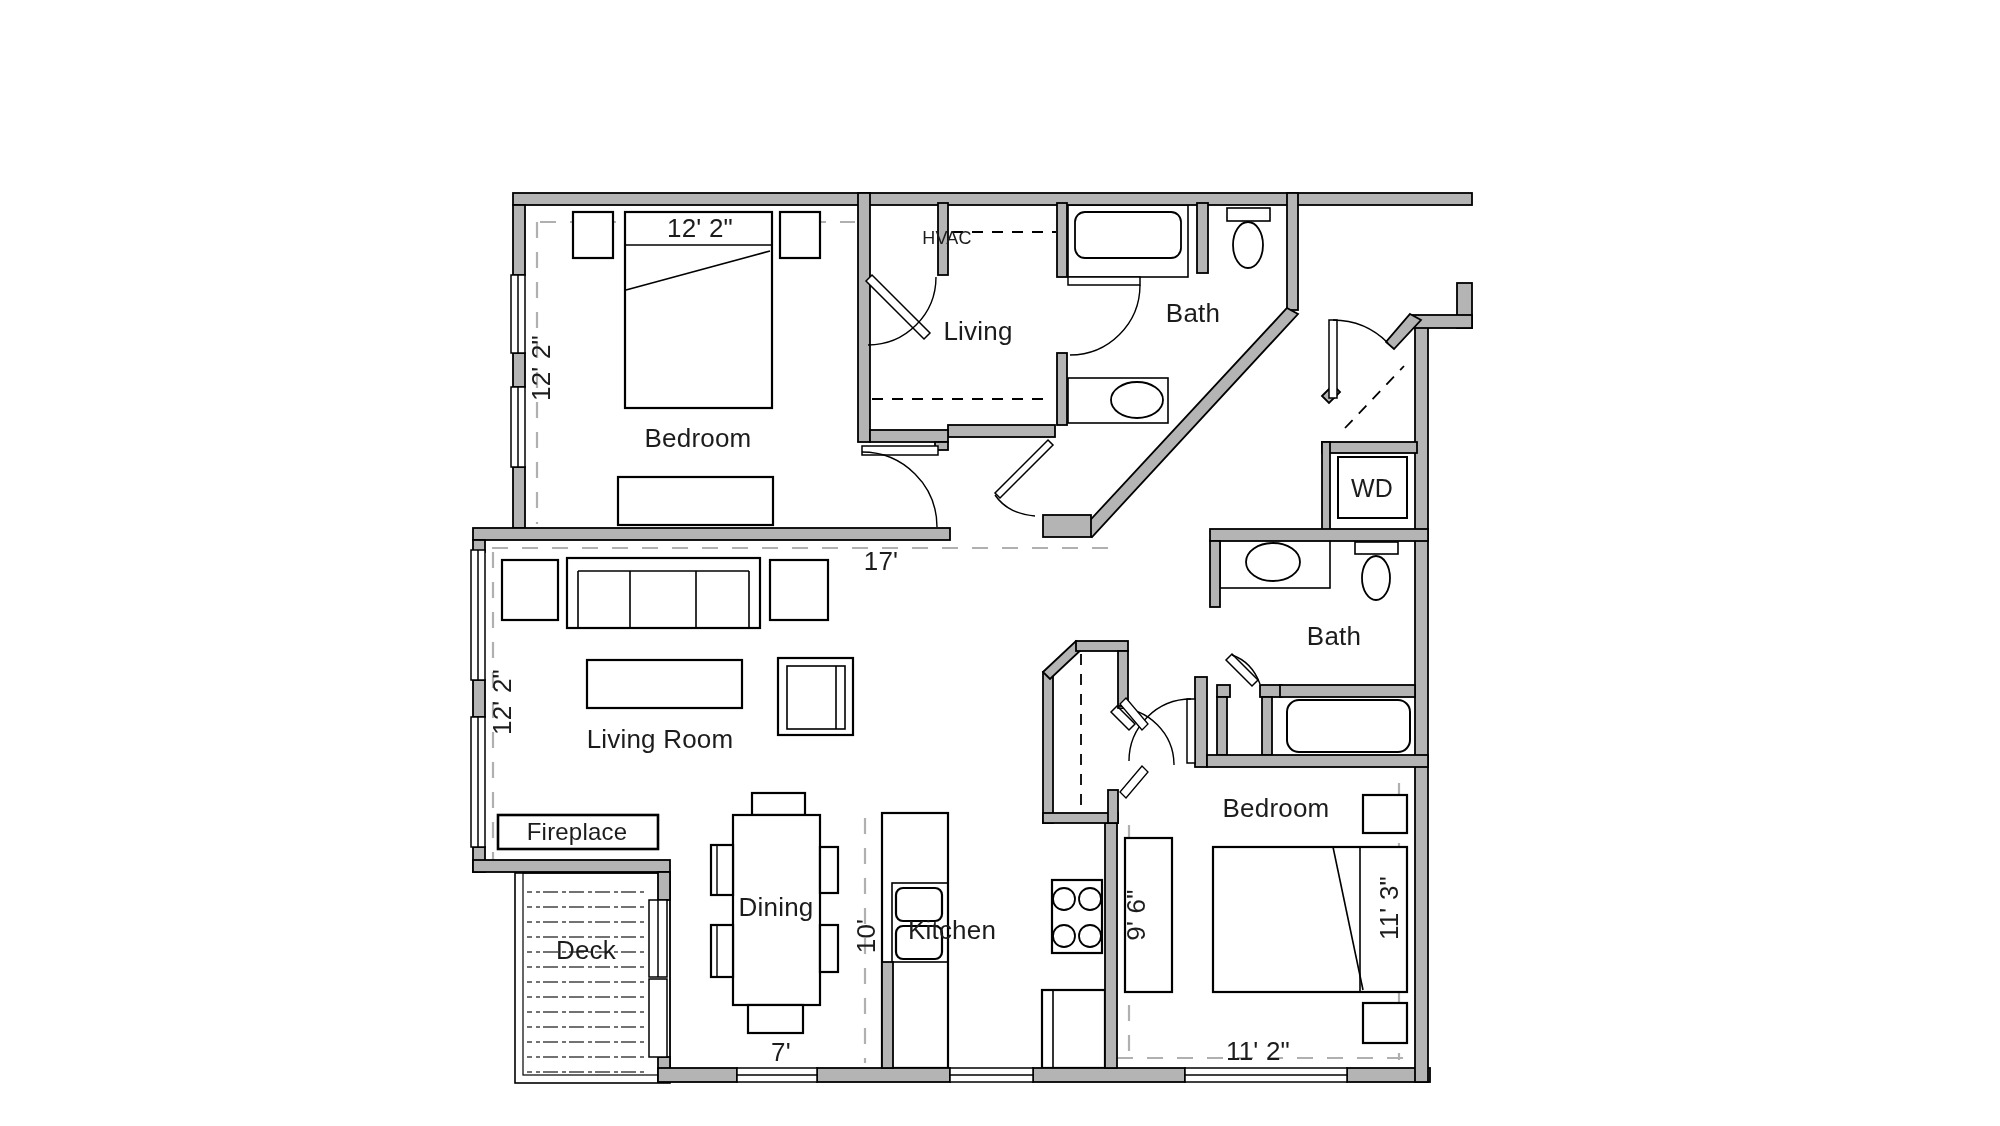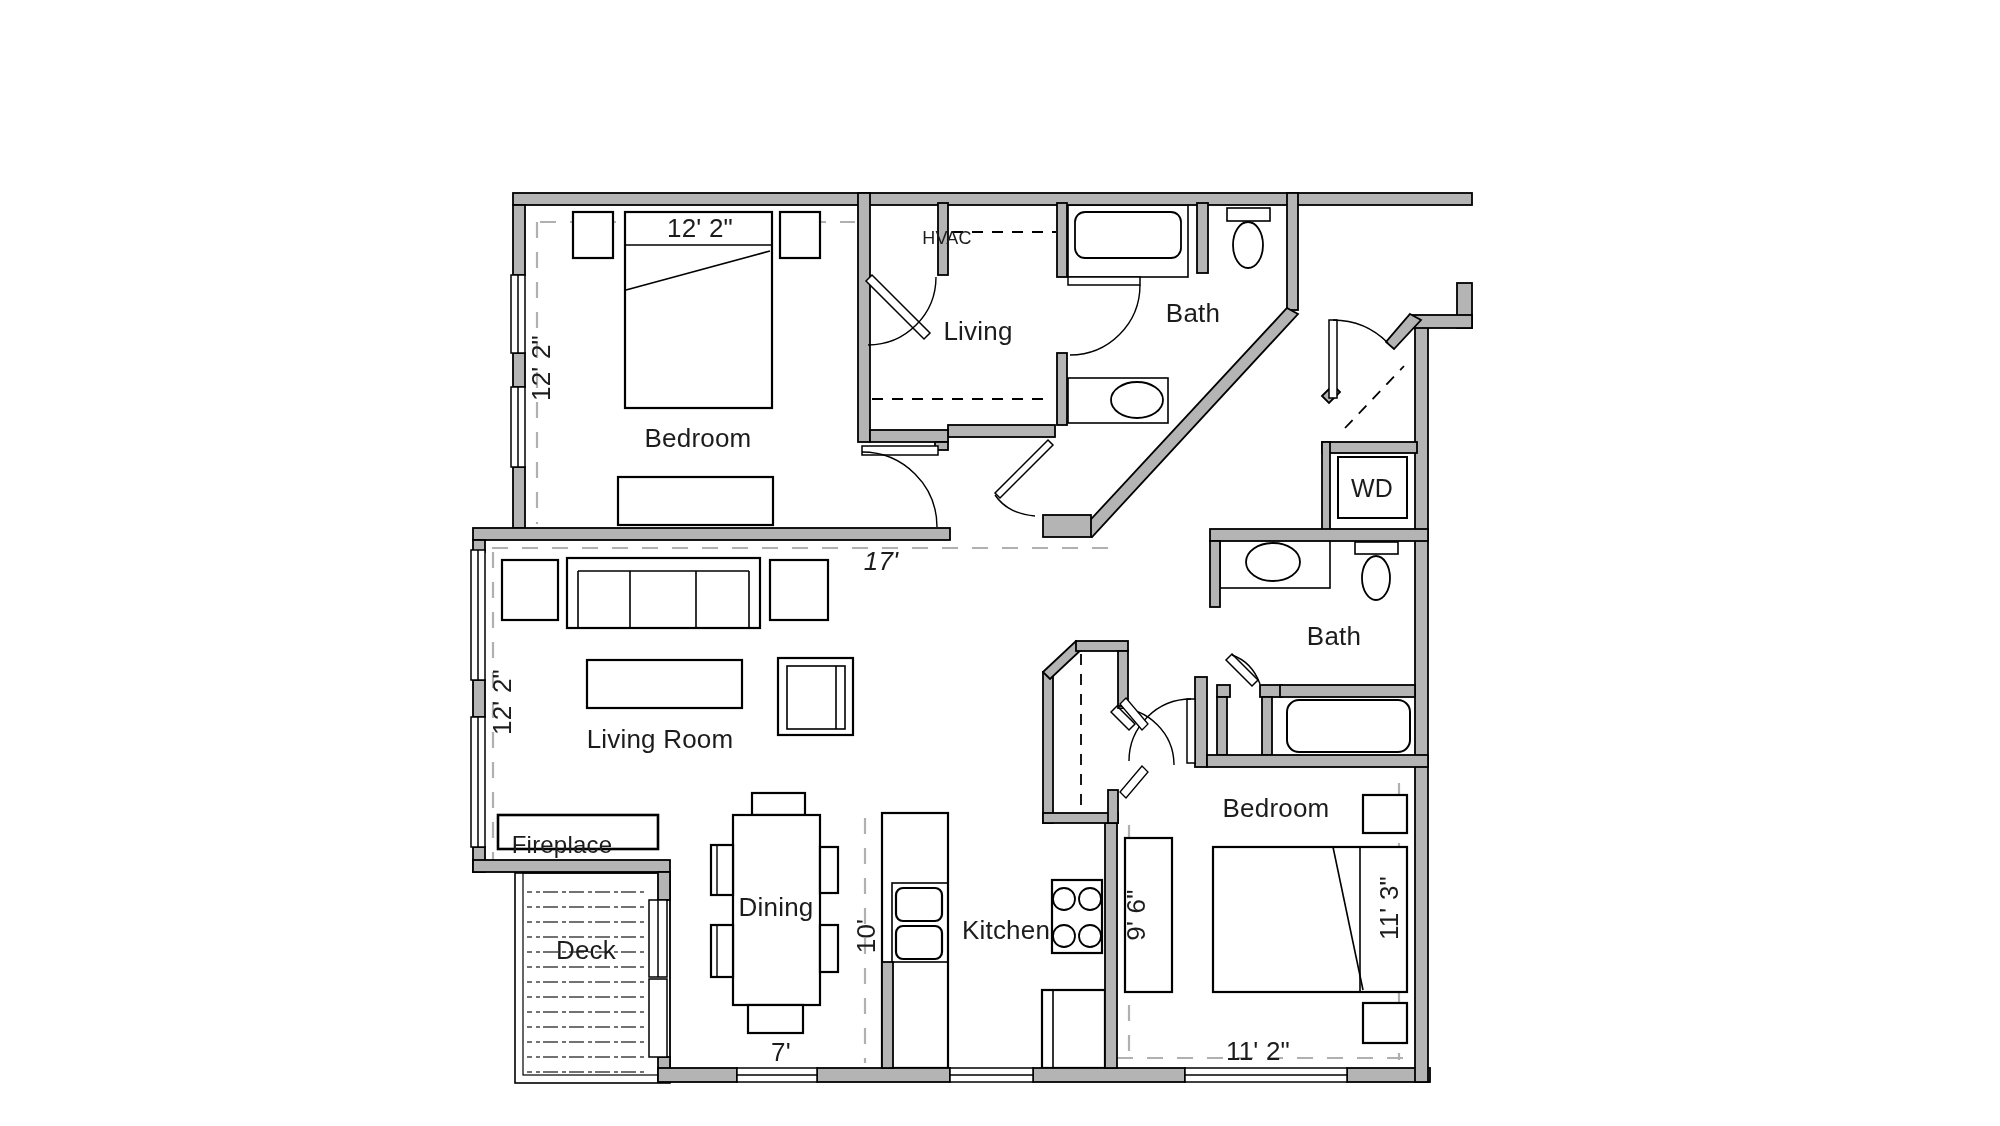--- a/index.html
+++ b/index.html
@@ -217,29 +217,29 @@
   </g>
 </svg>
 
 <div class="lbl s26" style="left:698px;top:438px;">Bedroom</div>
 <div class="lbl s26" style="left:978px;top:331px;">Living</div>
 <div class="lbl s18" style="left:908px;top:238px;">HVAC</div>
 <div class="lbl s26" style="left:1193px;top:313px;">Bath</div>
 <div class="lbl s21" style="left:1372px;top:488px;">WD</div>
 <div class="lbl s26" style="left:1334px;top:636px;">Bath</div>
 <div class="lbl s26" style="left:660px;top:739px;text-align:right;">Living Room</div>
-<div class="lbl s24" style="left:562px;top:832px;margin-top:13px;">Fireplace</div>
+<div class="lbl s24" style="left:577px;top:832px;">Fireplace</div>
 <div class="lbl s26" style="left:586px;top:950px;">Deck</div>
 <div class="lbl s26" style="left:776px;top:907px;">Dining</div>
-<div class="lbl s26" style="left:1006px;top:930px;">Kitchen</div>
+<div class="lbl s26" style="left:952px;top:930px;">Kitchen</div>
 <div class="lbl s26" style="left:1276px;top:808px;">Bedroom</div>
 
 <div class="lbl s26" style="left:700px;top:228px;">12' 2"</div>
 <div class="lbl s26 rot" style="left:541px;top:368px;">12' 2"</div>
-<div class="lbl s26" style="left:881px;top:561px;font-style:italic;">17'</div>
+<div class="lbl s26" style="left:881px;top:561px;">17'</div>
 <div class="lbl s26 rot" style="left:502px;top:702px;">12' 2"</div>
 <div class="lbl s26" style="left:781px;top:1052px;">7'</div>
 <div class="lbl s26 rot" style="left:866px;top:936px;">10'</div>
 <div class="lbl s26 rot" style="left:1136px;top:915px;">9' 6"</div>
 <div class="lbl s26 rot" style="left:1389px;top:908px;">11' 3"</div>
 <div class="lbl s26" style="left:1258px;top:1051px;">11' 2"</div>
 
 </div>
 
 </body></html>

